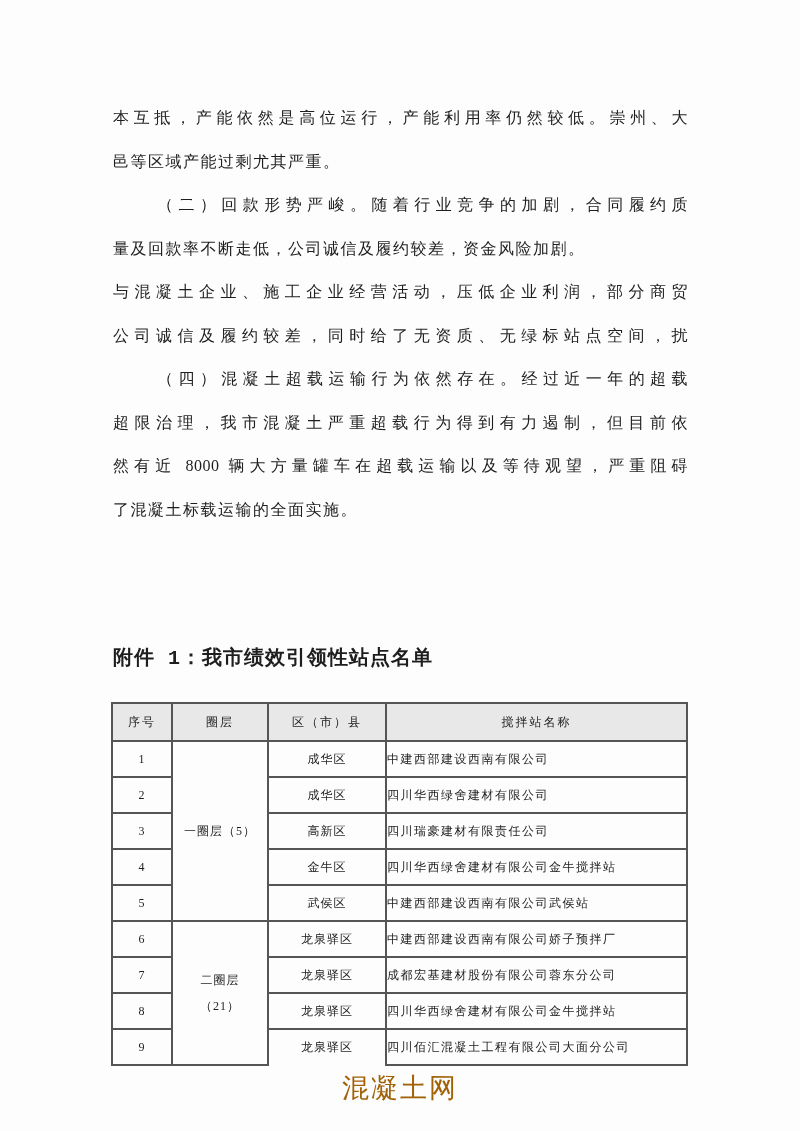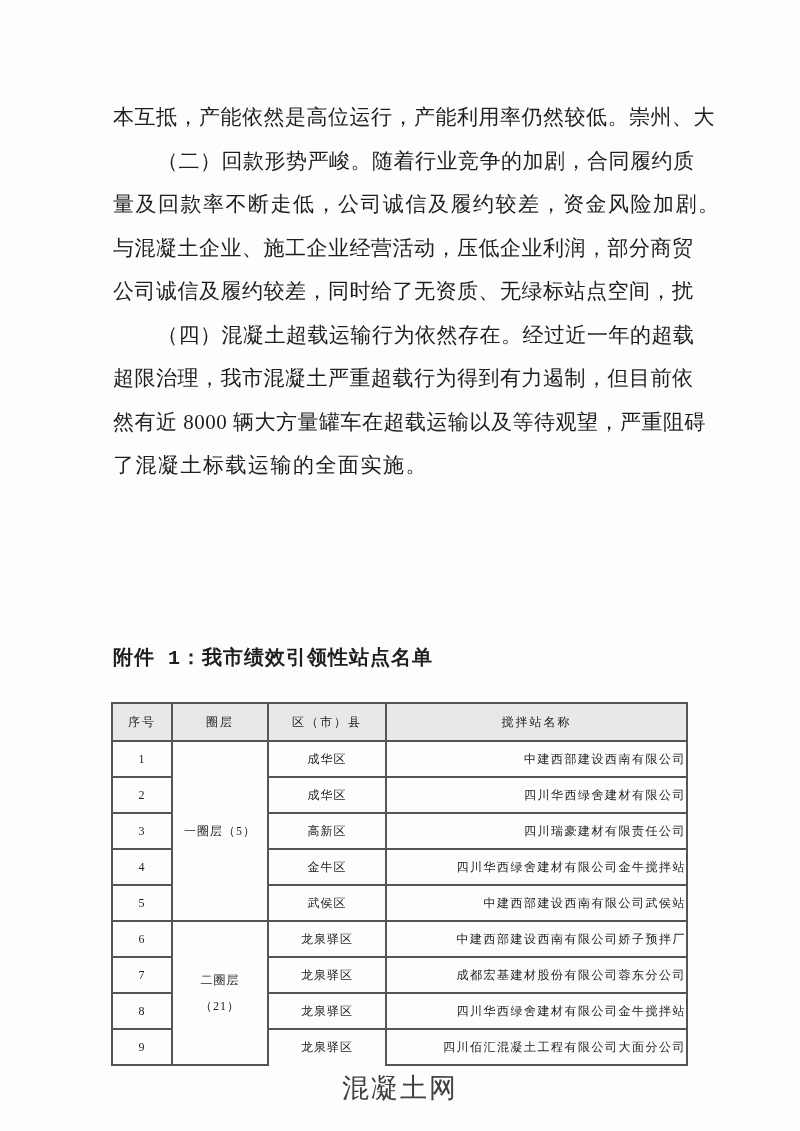--- a/index.html
+++ b/index.html
@@ -11,21 +11,21 @@
     position:relative;
     overflow:hidden;
   }
   .page { position:absolute; inset:0; background:#fdfdfd; }
 
   
   .body-text {
     position:absolute; top:96px; left:113px; width:575px;
   }
   .line {
-    font-size:21px;
+    font-size:16px;
     height:43.5px; line-height:43.5px;
     letter-spacing:0.5px;
     text-align:justify; text-align-last:justify;
     white-space:nowrap;
     box-sizing:border-box; width:100%;
   }
   .line.para-start { padding-left:44px; }
   .line.para-end { text-align-last:left; letter-spacing:1.5px; }
 
   .attachment-title {
@@ -47,41 +47,42 @@
     font-weight:normal;
     text-align:center;
     letter-spacing:1px;
     overflow:hidden;
   }
   .station-table th {
     background:#e8e8e8; height:36px;
     letter-spacing:2px;
   }
   .station-table td.station-cell {
-    text-align:right; padding-left:13px; letter-spacing:1.5px;
+    text-align:left; letter-spacing:1.5px;
   }
   .station-table td.ring-cell { line-height:26px; }
   
   .station-table tr.last-row td.district-cell { border-bottom:2px solid transparent; }
 
   .footer-watermark {
     position:absolute; top:1070px; left:0; width:800px;
     text-align:center;
     font-size:27px; letter-spacing:2px;
-    color:#404040;
+    color:#a16207;
     font-family:"Liberation Sans","DejaVu Sans",sans-serif;
   }
 </style>
 </head>
 <body>
 
 <div class="page">
 
   <div class="body-text">
     <div class="line">本互抵，产能依然是高位运行，产能利用率仍然较低。崇州、大</div>
+    <div class="line para-end">邑等区域产能过剩尤其严重。</div>
     <div class="line para-start">（二）回款形势严峻。随着行业竞争的加剧，合同履约质</div>
     <div class="line para-end">量及回款率不断走低，公司诚信及履约较差，资金风险加剧。</div>
     <div class="line">与混凝土企业、施工企业经营活动，压低企业利润，部分商贸</div>
     <div class="line">公司诚信及履约较差，同时给了无资质、无绿标站点空间，扰</div>
     <div class="line para-start">（四）混凝土超载运输行为依然存在。经过近一年的超载</div>
     <div class="line">超限治理，我市混凝土严重超载行为得到有力遏制，但目前依</div>
     <div class="line">然有近 8000 辆大方量罐车在超载运输以及等待观望，严重阻碍</div>
     <div class="line para-end">了混凝土标载运输的全面实施。</div>
   </div>
 

